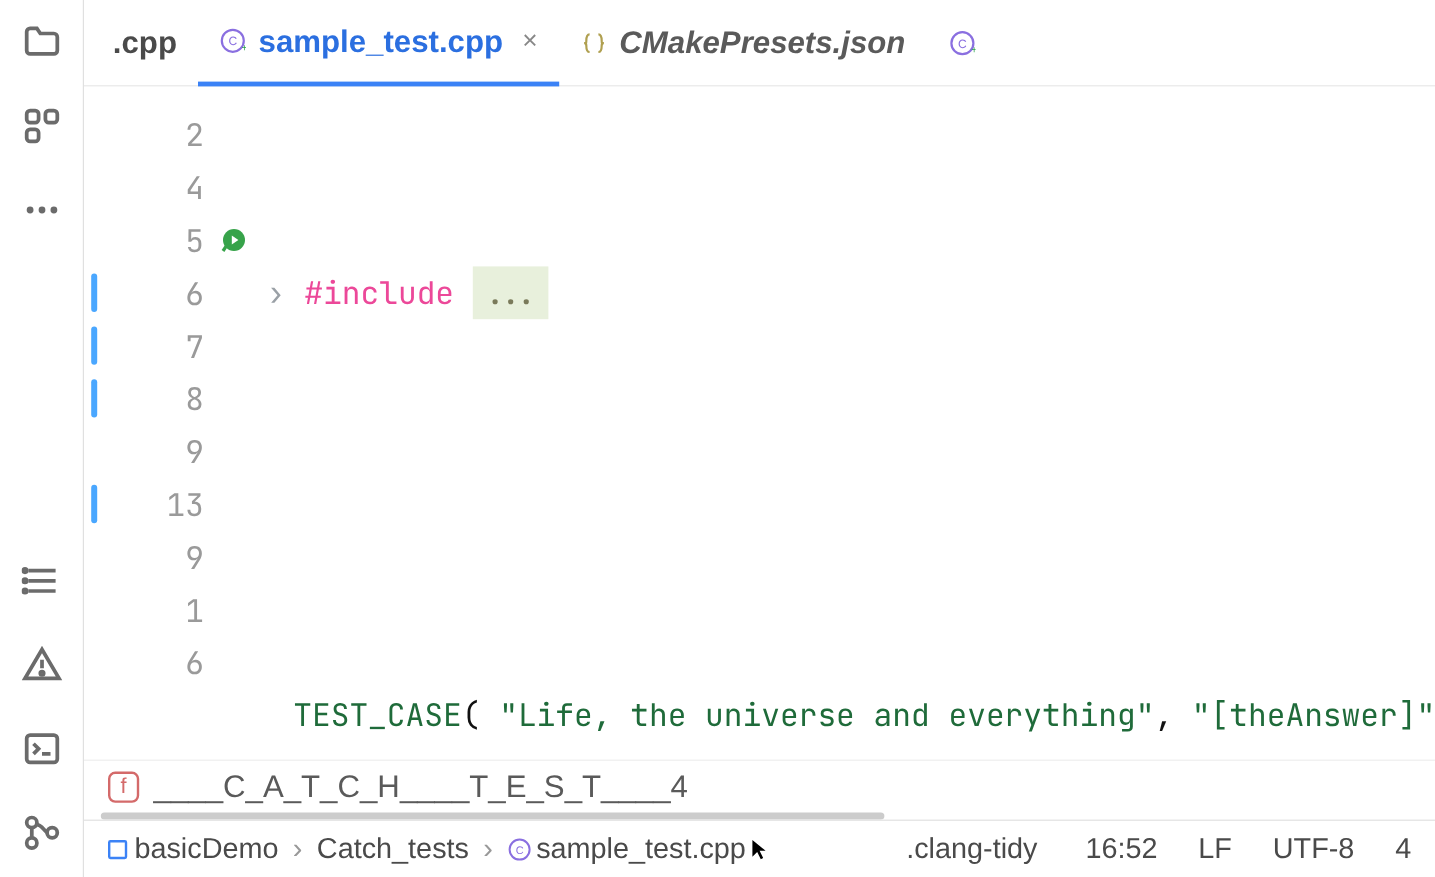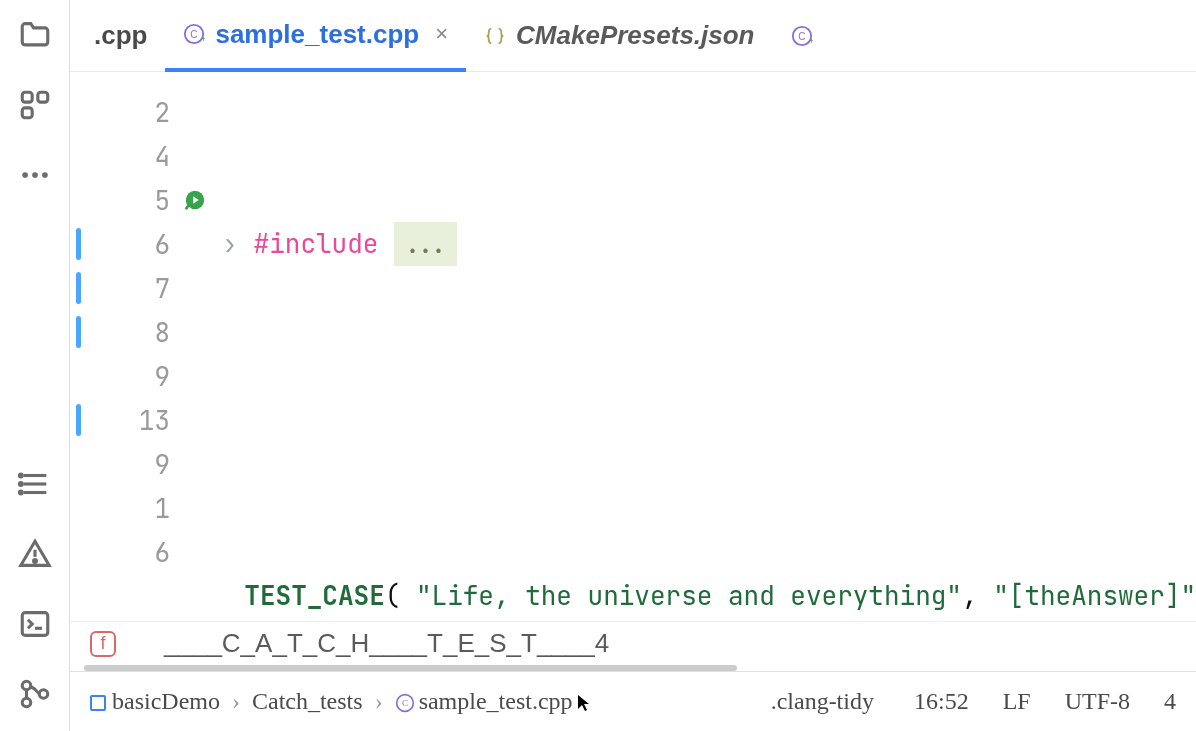--- a/index.html
+++ b/index.html
@@ -52,31 +52,31 @@
   }
   .code-row { height:44px; display:flex; align-items:center; }
   .collapse-arrow { color:#9aa0a6; padding:0 16px 0 6px; }
   .run-gutter { width:30px; flex:none; padding-top:18px; }
   .run-row { height:44px; display:flex; align-items:center; justify-content:center; }
   .run-icon { width:22px; height:22px; }
 
   
   .kw-olive { color:#ec4899; }
   .folded { background:#e8f0dc; padding:0 8px; color:#7a7a5a; }
-  .macro { color:#1f6b3a; font-weight:700; }
+  .macro { color:#1f6b3a; font-weight:400; }
   .str { color:#1f6b3a; }
   .punct { color:#111; }
 
   
   .fn-bar { height:44px; display:flex; align-items:center; padding-left:20px; gap:12px; font-size:26px; color:#5a5a5a; letter-spacing:4px; border-top:1px solid #eee;}
   .fn-bar .f-badge { width:26px; height:26px; border:2px solid #d46a6a; color:#d46a6a; border-radius:6px; display:flex; align-items:center; justify-content:center; font-size:18px; letter-spacing:0;}
   .hscroll { height:6px; background:#ccc; margin:0 14px 0 14px; border-radius:3px; width:58%; }
 
   
-  .status { height:60px; display:flex; align-items:center; padding:0 20px; font-size:24px; color:#4a4a4a; gap:10px; border-top:1px solid #e0e0e0;font-family:Liberation Serif, serif; }
+  .status { height:48px; display:flex; align-items:center; padding:0 20px; font-size:24px; color:#4a4a4a; gap:10px; border-top:1px solid #e0e0e0; }
   .status .sep { color:#999; padding:0 2px; }
   .status .grow { flex:1; }
   .status .module-icon { width:16px;height:16px;border:2px solid #3b82f6;border-radius:2px;display:inline-block;vertical-align:middle;margin-right:6px; }
   .cursor-ptr { position:relative; }
   .cursor-ptr::after {
     content:""; position:absolute; right:-18px; top:4px;
     border-left:14px solid #000; border-top:10px solid transparent; border-bottom:10px solid transparent;
     transform: rotate(-40deg);
     display:none;
   }
@@ -260,21 +260,21 @@
         
         
         
         
         
       </div>
     </div>
 
     <div class="fn-bar">
       <div class="f-badge">f</div>
-      <span style="letter-spacing:0;margin-left:36px;">____C_A_T_C_H____T_E_S_T____4</span>
+      <span style="letter-spacing:0;">____C_A_T_C_H____T_E_S_T____4</span>
     </div>
     <div class="hscroll"></div>
 
     <div class="status">
       <span><span class="module-icon"></span><span>basicDemo</span></span>
       <span class="sep">›</span>
       <span>Catch_tests</span>
       <span class="sep">›</span>
       <span class="cursor-ptr">
         <svg class="file-icon" viewBox="0 0 24 24" style="vertical-align:middle;width:20px;height:20px;margin-right:4px;">

